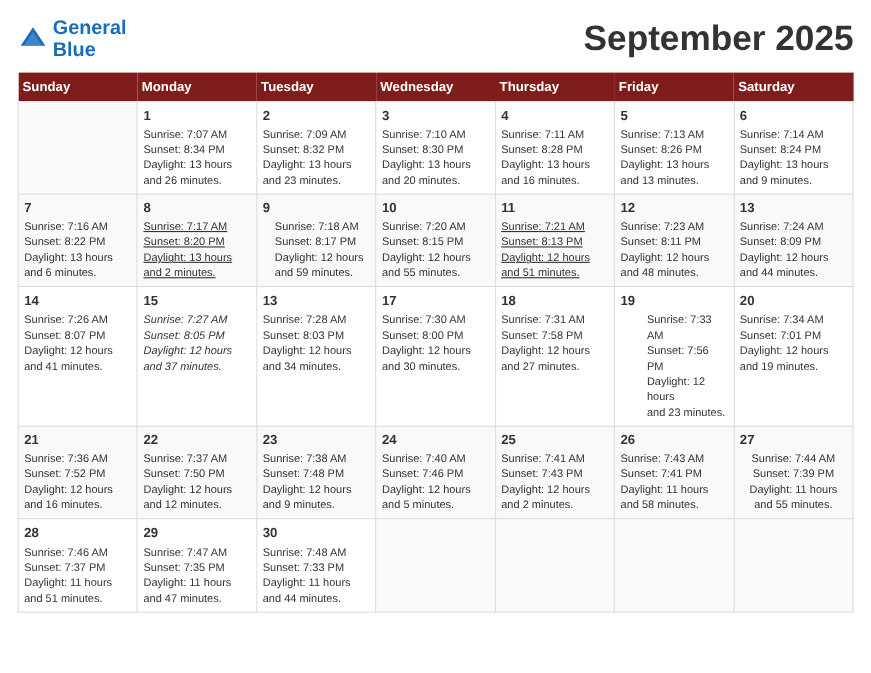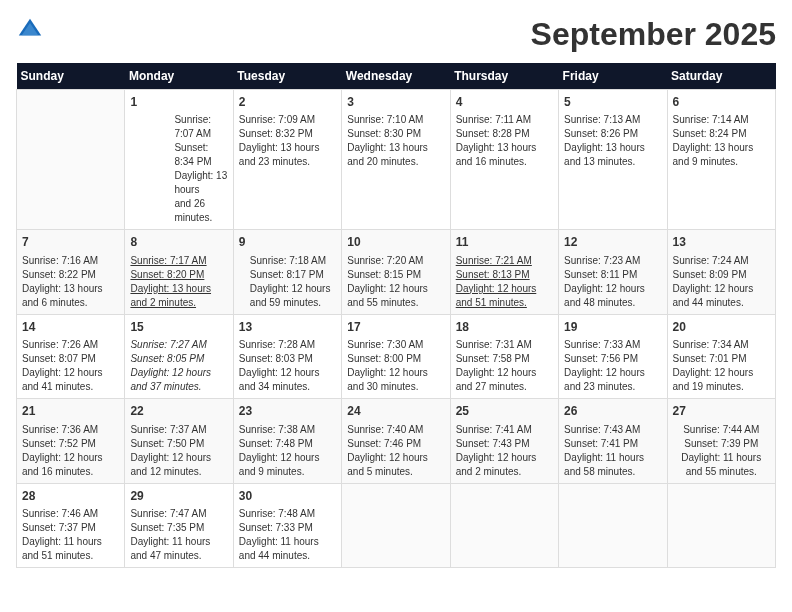--- a/index.html
+++ b/index.html
@@ -45,21 +45,21 @@
     .location {
       font-size: 14px;
       color: #555;
     }
     table {
       width: 100%;
       border-collapse: collapse;
       font-size: 10.5px;
     }
     thead th {
-      background: #0f172a;
+      background: #7f1d1d;
       color: #fff;
       padding: 6px 4px;
       text-align: left;
       font-size: 12px;
       font-weight: bold;
     }
     td {
       border: 1px solid #ddd;
       vertical-align: top;
       padding: 4px 5px;
@@ -86,20 +86,24 @@
   </style>
 </head>
 <body>
 
 <div class="header">
   <div class="logo">
     <svg class="logo-icon" viewBox="0 0 40 40">
       <polygon points="20,4 36,28 4,28" fill="#1a6bba"></polygon>
       <polygon points="20,10 32,28 8,28" fill="#5ba3e0" opacity="0.5"></polygon>
     </svg>
+    <div class="logo-text">
+      <div><span>General</span></div>
+      <div><span style="color:#1a6bba;">Blue</span></div>
+    </div>
   </div>
   <div class="title-block">
     <div class="month-title">September 2025</div>
   </div>
 </div>
 
 <table>
   <thead>
     <tr>
     <th>Sunday</th>
@@ -109,21 +113,21 @@
         <th>Thursday</th>
         <th>Friday</th>
         <th>Saturday</th>
       </tr>
   </thead>
   <tbody id="calendar-body">
   <tr>
         <td class="empty"></td>
         <td>
           <span class="day-num">1</span>
-          <div class="day-info" style="white-space: pre-line; margin-left: 44px;">Sunrise: 7:07 AM
+          <div class="day-info" style="white-space: pre-line;">Sunrise: 7:07 AM
 Sunset: 8:34 PM
 Daylight: 13 hours
 and 26 minutes.</div>
         </td>
         <td>
           <span class="day-num">2</span>
           <div class="day-info" style="white-space: pre-line;">Sunrise: 7:09 AM
 Sunset: 8:32 PM
 Daylight: 13 hours
 and 23 minutes.</div>
@@ -239,21 +243,21 @@
         </td>
         <td>
           <span class="day-num">18</span>
           <div class="day-info" style="white-space: pre-line;">Sunrise: 7:31 AM
 Sunset: 7:58 PM
 Daylight: 12 hours
 and 27 minutes.</div>
         </td>
         <td>
           <span class="day-num">19</span>
-          <div class="day-info" style="white-space: pre-line;">Sunrise: 7:33 AM
+          <div class="day-info" style="white-space: pre-line; margin-left: 24px;">Sunrise: 7:33 AM
 Sunset: 7:56 PM
 Daylight: 12 hours
 and 23 minutes.</div>
         </td>
         <td>
           <span class="day-num">20</span>
           <div class="day-info" style="white-space: pre-line;">Sunrise: 7:34 AM
 Sunset: 7:01 PM
 Daylight: 12 hours
 and 19 minutes.</div>

